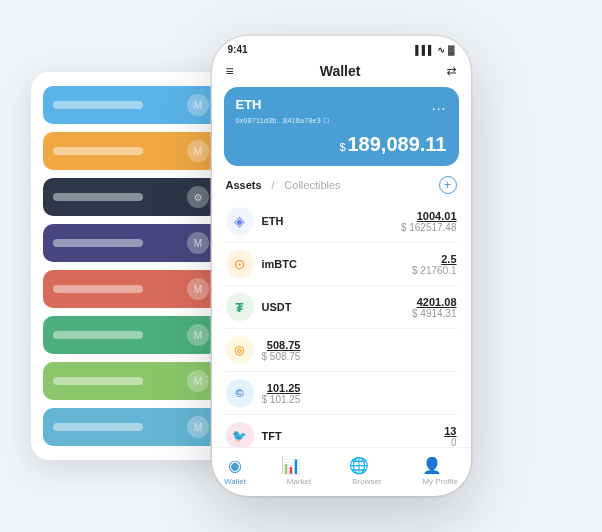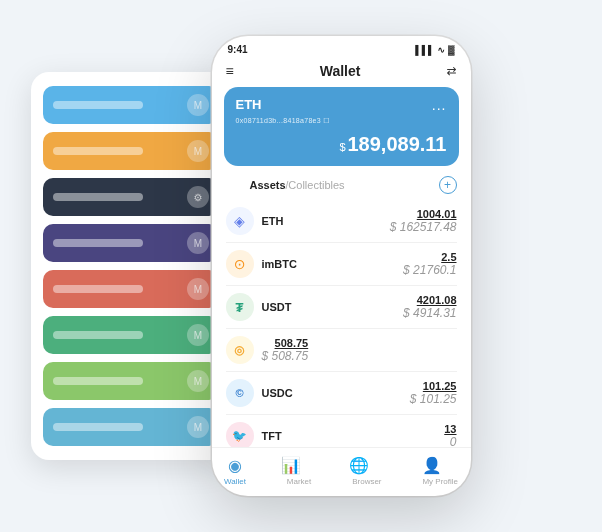--- a/index.html
+++ b/index.html
@@ -175,22 +175,22 @@
     
     .assets-tabs {
       display: flex;
       justify-content: space-between;
       align-items: center;
       padding: 0 14px 6px;
     }
 
     .assets-tab-group {
       display: flex;
-      align-items: center;
-      margin-left: 24px;
+      gap: 10px;
+      align-items: center;
     }
 
     .tab-assets {
       font-size: 11px;
       font-weight: 600;
       color: #222;
     }
 
     .tab-separator {
       font-size: 10px;
@@ -253,23 +253,22 @@
     }
 
     .asset-amount {
       font-size: 11px;
       font-weight: 600;
       color: #222;
       text-decoration: underline;
     }
 
     .asset-usd {
-      font-size: 12px;
+      font-size: 10px;
       color: #999;
-      font-style: italic;
     }
 
     
     .bottom-nav {
       display: flex;
       justify-content: space-around;
       align-items: center;
       padding: 8px 0 10px;
       border-top: 1px solid #f0f0f0;
     }
@@ -446,21 +445,20 @@
       <div class="asset-row">
         <div class="asset-icon dai-icon" style="font-size:12px;font-weight:700;">◎</div>
         <div class="asset-amounts">
           <div class="asset-amount">508.75</div>
           <div class="asset-usd">$ 508.75</div>
         </div>
       </div>
 
       <div class="asset-row">
         <div class="asset-icon usdc-icon" style="font-size:11px;font-weight:700;">©</div>
-        <span class="asset-name">USDC</span>
         <div class="asset-amounts">
           <div class="asset-amount">101.25</div>
           <div class="asset-usd">$ 101.25</div>
         </div>
       </div>
 
       <div class="asset-row">
         <div class="asset-icon tft-icon" style="font-size:12px;">🐦</div>
         <span class="asset-name">TFT</span>
         <div class="asset-amounts">

